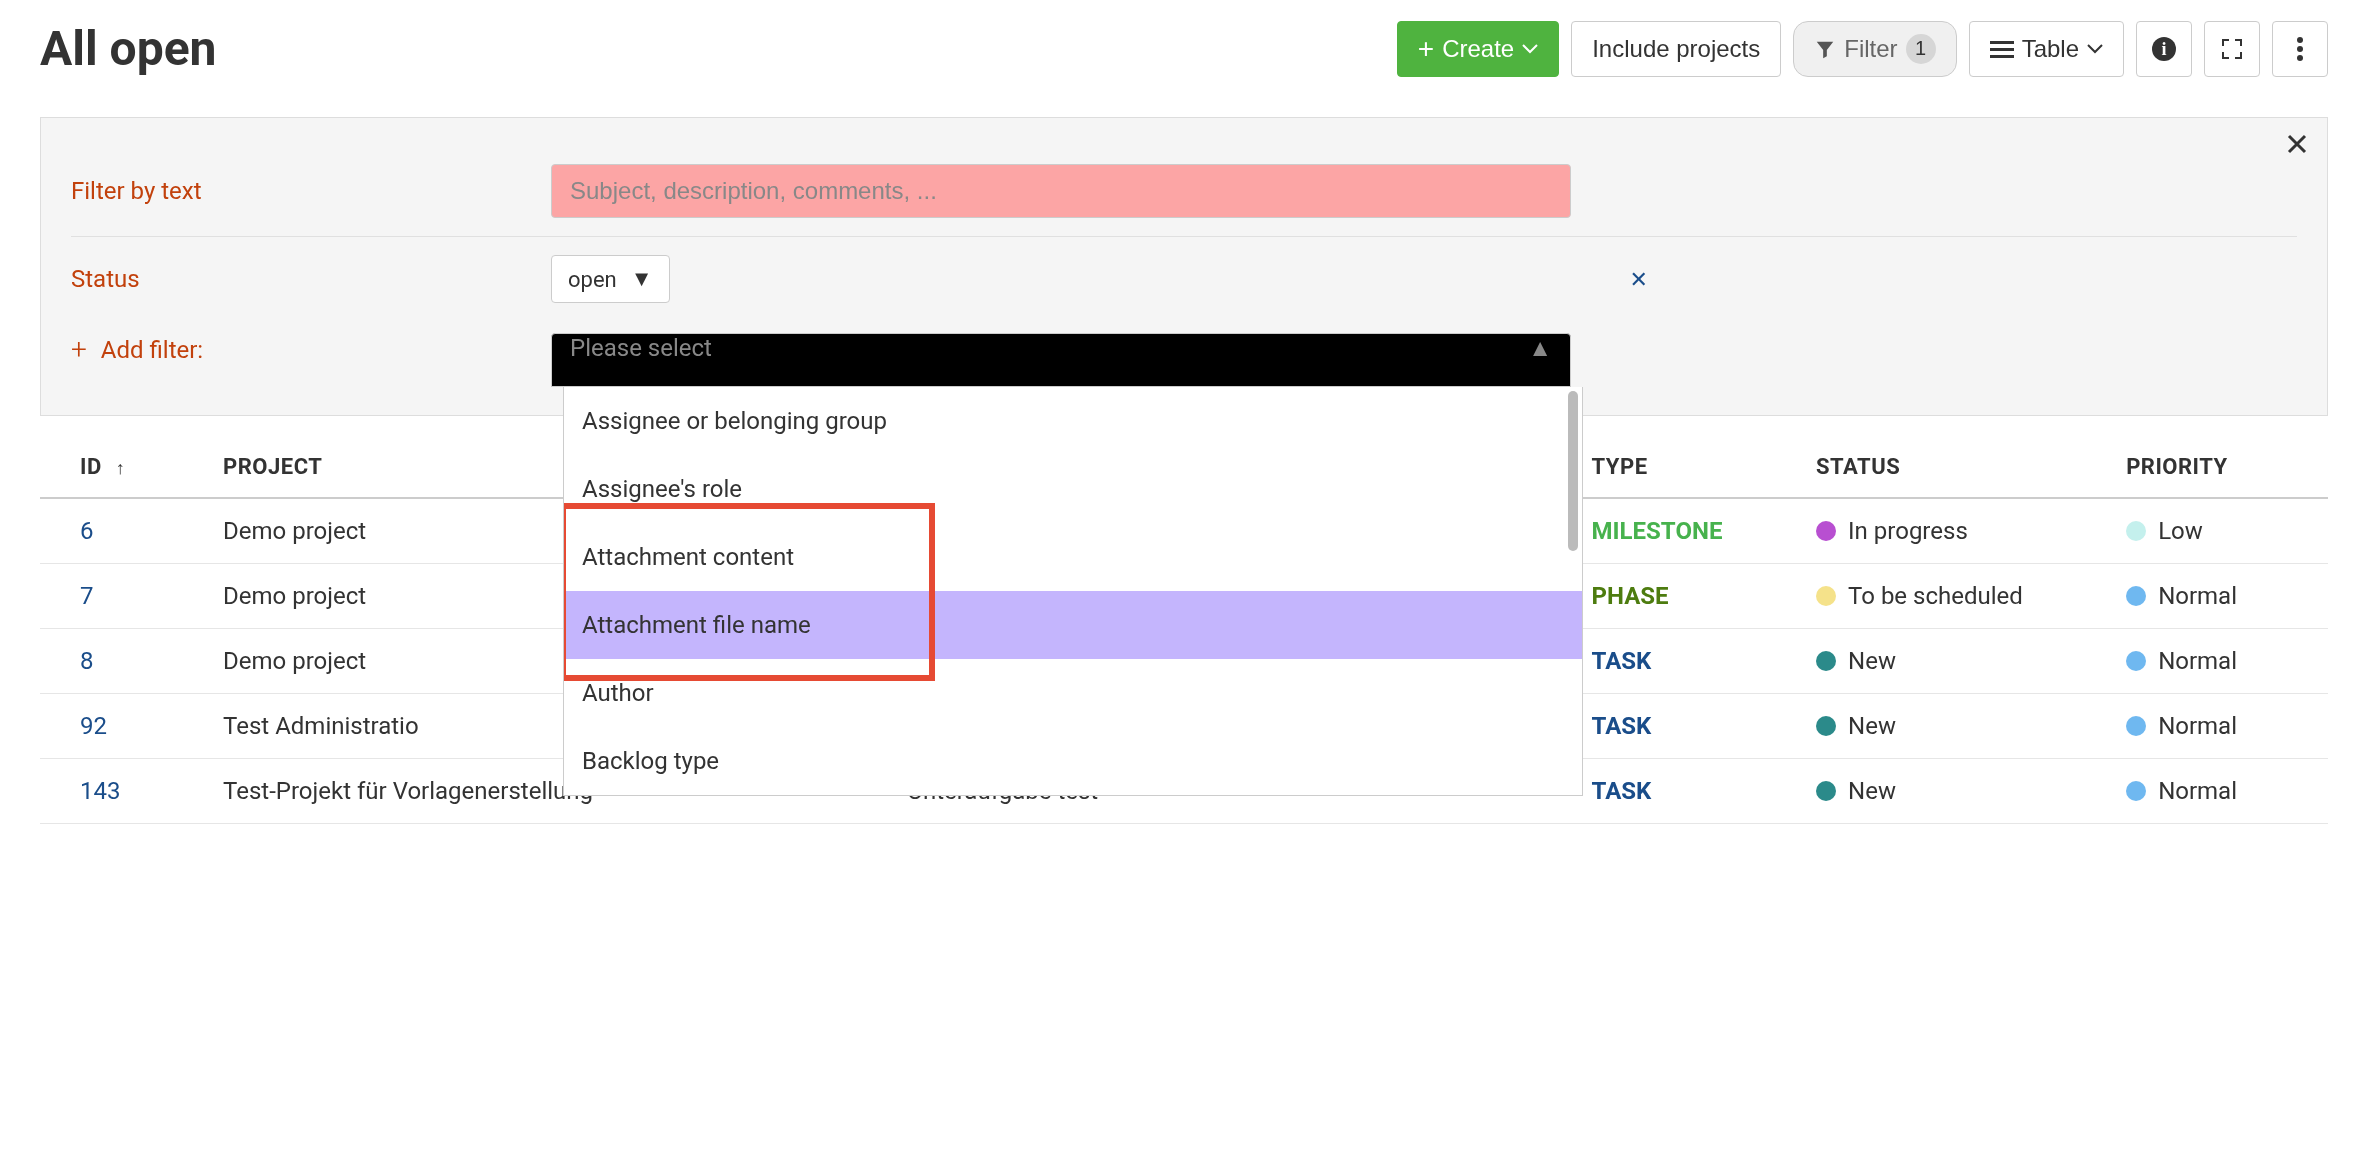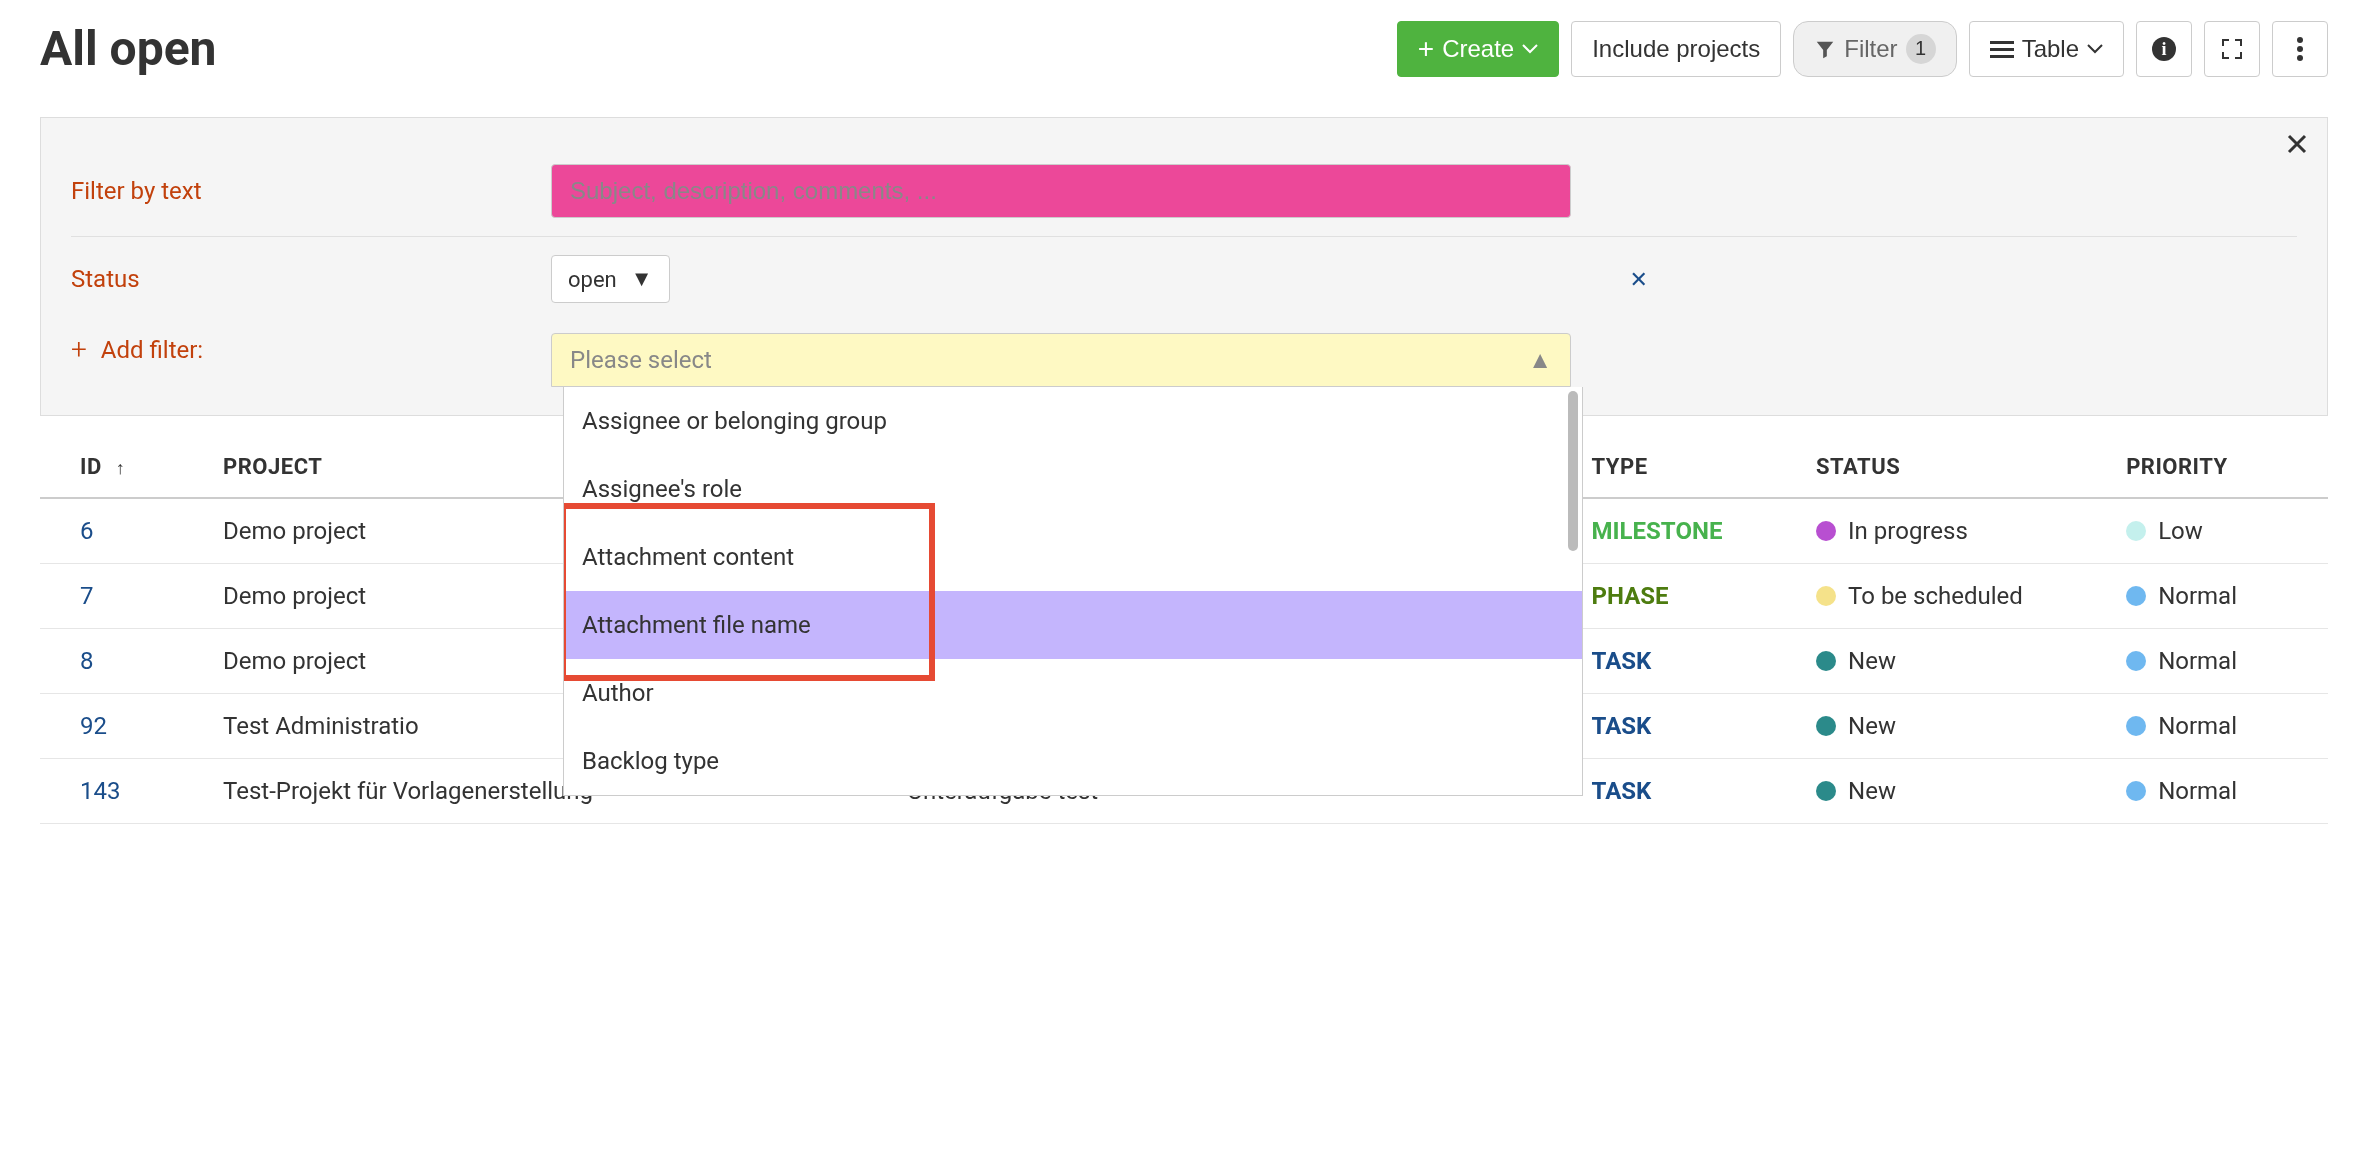--- a/index.html
+++ b/index.html
@@ -96,21 +96,21 @@
     gap: 14px;
   }
   .filter-text-input {
     flex: 0 0 1020px;
     height: 54px;
     border: 1px solid #ccc;
     border-radius: 4px;
     padding: 0 18px;
     font-size: 24px;
     color: #333;
-    background: #ec4899;
+    background: #fca5a5;
   }
   .filter-text-input::placeholder { color: #888; }
   .select-small {
     display: inline-flex;
     align-items: center;
     gap: 14px;
     border: 1px solid #ccc;
     background: #fff;
     padding: 10px 16px;
     border-radius: 4px;
@@ -121,24 +121,23 @@
     color: #1a4d8a;
     cursor: pointer;
     font-size: 22px;
     margin-left: 960px;
   }
   .dropdown-wrap { position: relative; }
   .dropdown-trigger {
     width: 1020px;
     height: 54px;
     border: 1px solid #ccc;
-    background: #fef9c3;
+    background: #000000;
     border-radius: 4px 4px 0 0;
     display: flex;
-    align-items: center;
     padding: 0 18px;
     cursor: pointer;
     color: #888;
     justify-content: space-between;
   }
   .dropdown-list {
     position: absolute;
     top: 54px;
     left: 12px;
     width: 1020px;

